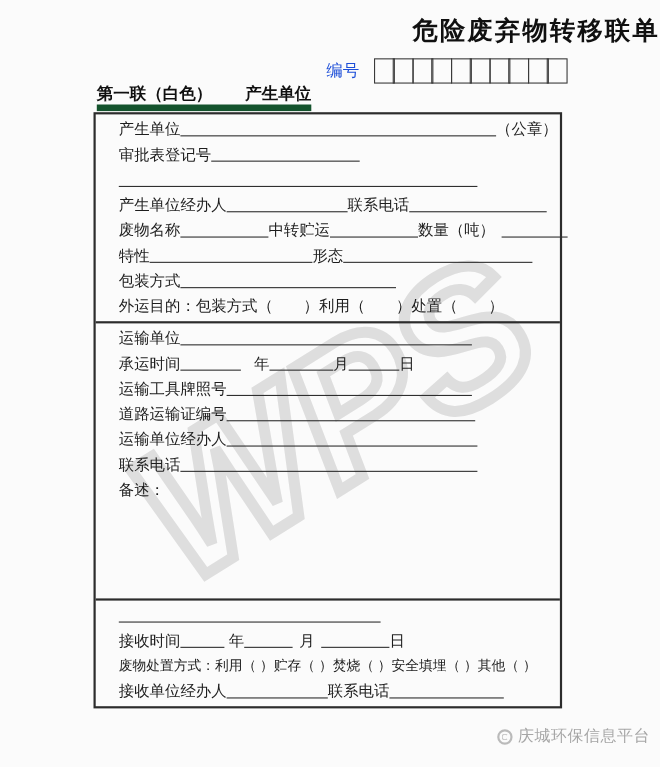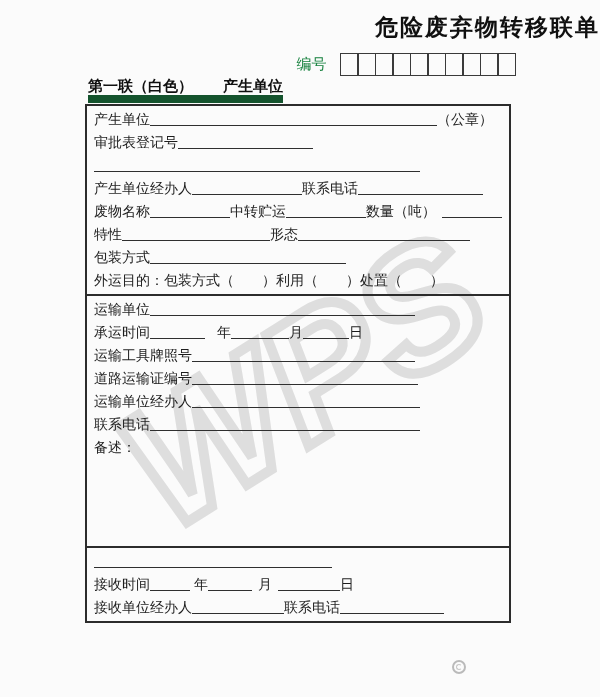--- a/index.html
+++ b/index.html
@@ -15,45 +15,45 @@
     margin:0;padding-top:11px;
     text-align:right;
     font-size:23px;line-height:32px;
     font-weight:700;letter-spacing:2px;color:#101010;
   }
 
   .number-row{
     display:flex;justify-content:flex-end;align-items:center;
     margin:9px 84px 0 0;height:24px;
   }
-  .number-label{font-size:15px;color:#15803d;margin-right:13px;}
+  .number-label{font-size:15px;color:#1d4ed8;margin-right:13px;}
   .number-boxes{display:flex;}
   .nbox{
     width:17px;height:21px;background:transparent;
     border:1.5px solid #3a3a3a;margin-left:-1.5px;
   }
   .nbox:first-child{margin-left:0;}
 
   .copy-row{margin:1px 0 0 88px;line-height:17px;}
   .copy-inner{
     display:inline-block;
-    border-bottom:8px solid #14532d;
+    border-bottom:6px solid #14532d;
     font-weight:700;font-size:15px;color:#101010;
     padding-bottom:1px;
   }
   .copy-gap{display:inline-block;width:30px;}
 
   .form-table{
     position:relative;z-index:1;
     margin:1px 0 0 85px;width:426px;
     border:2px solid #2c2c2c;
     background:transparent;
     box-sizing:border-box;
   }
-  .section{padding:2px 5px 2px 7px;}
+  .section{padding:2px 5px 2px 21px;}
   .section + .section{border-top:2px solid #2c2c2c;}
   .row{line-height:23px;font-size:14px;white-space:nowrap;color:#1d1d1d;}
   .row.small{font-size:12.5px;}
   .lbl{display:inline-block;}
   .fline{
     display:inline-block;
     border-bottom:1.5px solid #2f2f2f;
     height:14px;vertical-align:-2px;
   }
   .gap{display:inline-block;height:1px;}
@@ -130,21 +130,23 @@
         <div class="row"><span class="lbl">运输工具牌照号</span><span class="fline" style="width: 223px;"></span></div>
         <div class="row"><span class="lbl">道路运输证编号</span><span class="fline" style="width: 226px;"></span></div>
         <div class="row"><span class="lbl">运输单位经办人</span><span class="fline" style="width: 228px;"></span></div>
         <div class="row"><span class="lbl">联系电话</span><span class="fline" style="width: 270px;"></span></div>
         <div class="row"><span class="lbl">备述：</span></div>
         <div class="spacer" style="height: 85px;"></div>
       </div>
       <div class="section">
         <div class="row"><span class="fline" style="width: 238px;"></span></div>
         <div class="row"><span class="lbl">接收时间</span><span class="fline" style="width: 40px;"></span><span class="gap" style="width: 4px;"></span><span class="lbl">年</span><span class="fline" style="width: 44px;"></span><span class="gap" style="width: 6px;"></span><span class="lbl">月</span><span class="gap" style="width: 6px;"></span><span class="fline" style="width: 62px;"></span><span class="lbl">日</span></div>
+        <div class="row small"><span class="lbl">废物处置方式：利用（ ）贮存（ ）焚烧（ ）安全填埋（ ）其他（ ）</span></div>
         <div class="row"><span class="lbl">接收单位经办人</span><span class="fline" style="width: 92px;"></span><span class="lbl">联系电话</span><span class="fline" style="width: 104px;"></span></div>
       </div>
     </div>
 
   <div class="platform-watermark">
     <span class="platform-icon"></span>
+    <span>庆城环保信息平台</span>
   </div>
 
 </div>
 
 </body></html>

